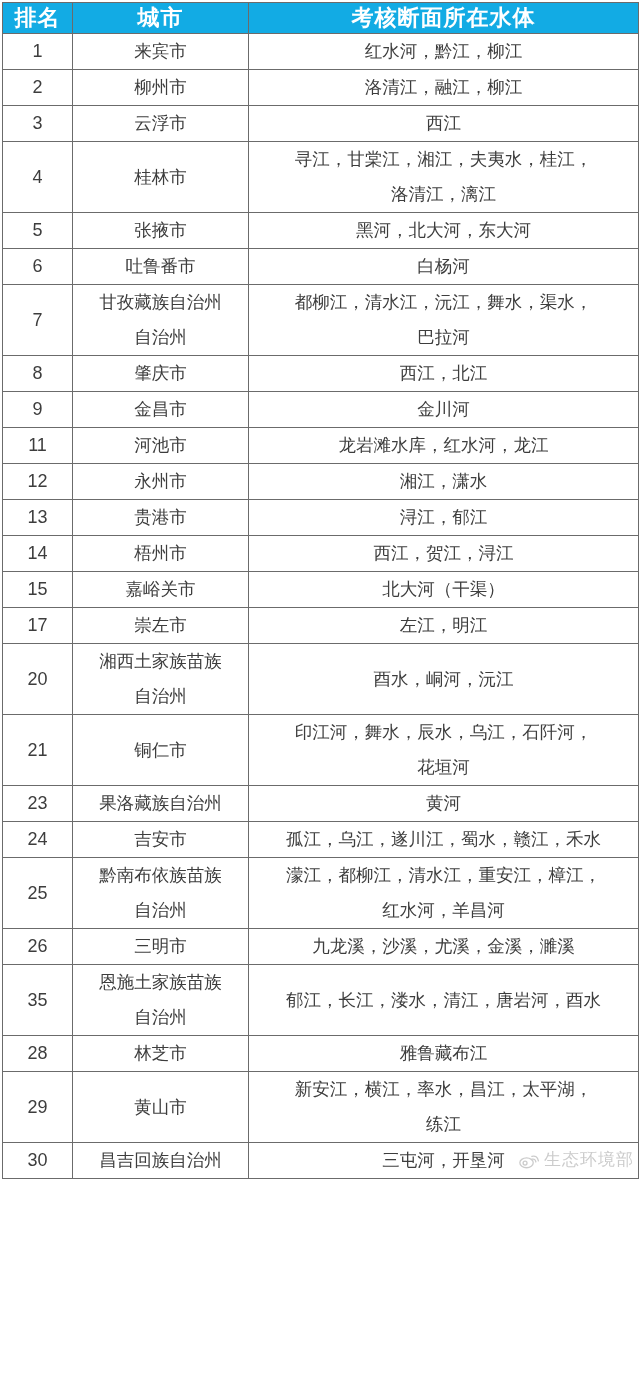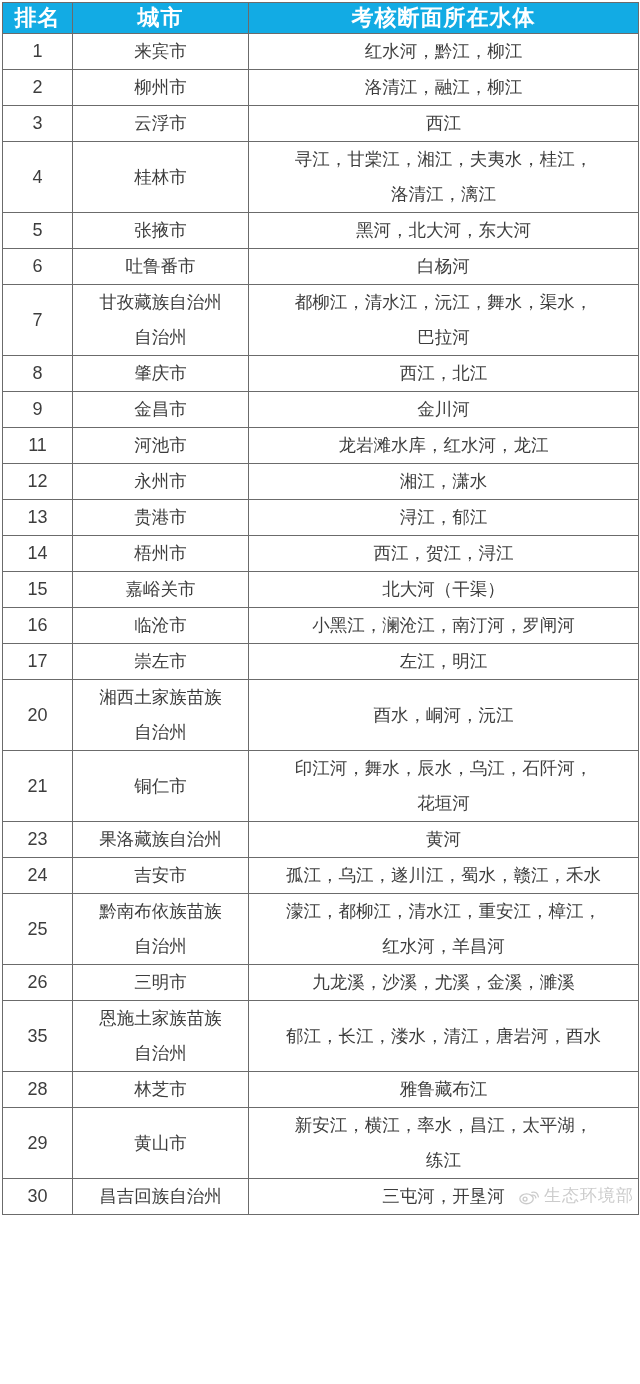--- a/index.html
+++ b/index.html
@@ -165,25 +165,20 @@
     <td class="city">梧州市</td>
     <td class="waters">西江，贺江，浔江</td>
   </tr>
 
   <tr>
     <td class="rank">15</td>
     <td class="city">嘉峪关市</td>
     <td class="waters">北大河（干渠）</td>
   </tr>
 
-  <tr>
-    <td class="rank">16</td>
-    <td class="city">临沧市</td>
-    <td class="waters">小黑江，澜沧江，南汀河，罗闸河</td>
-  </tr>
 
   <tr>
     <td class="rank">17</td>
     <td class="city">崇左市</td>
     <td class="waters">左江，明江</td>
   </tr>
 
 
 
   <tr>

